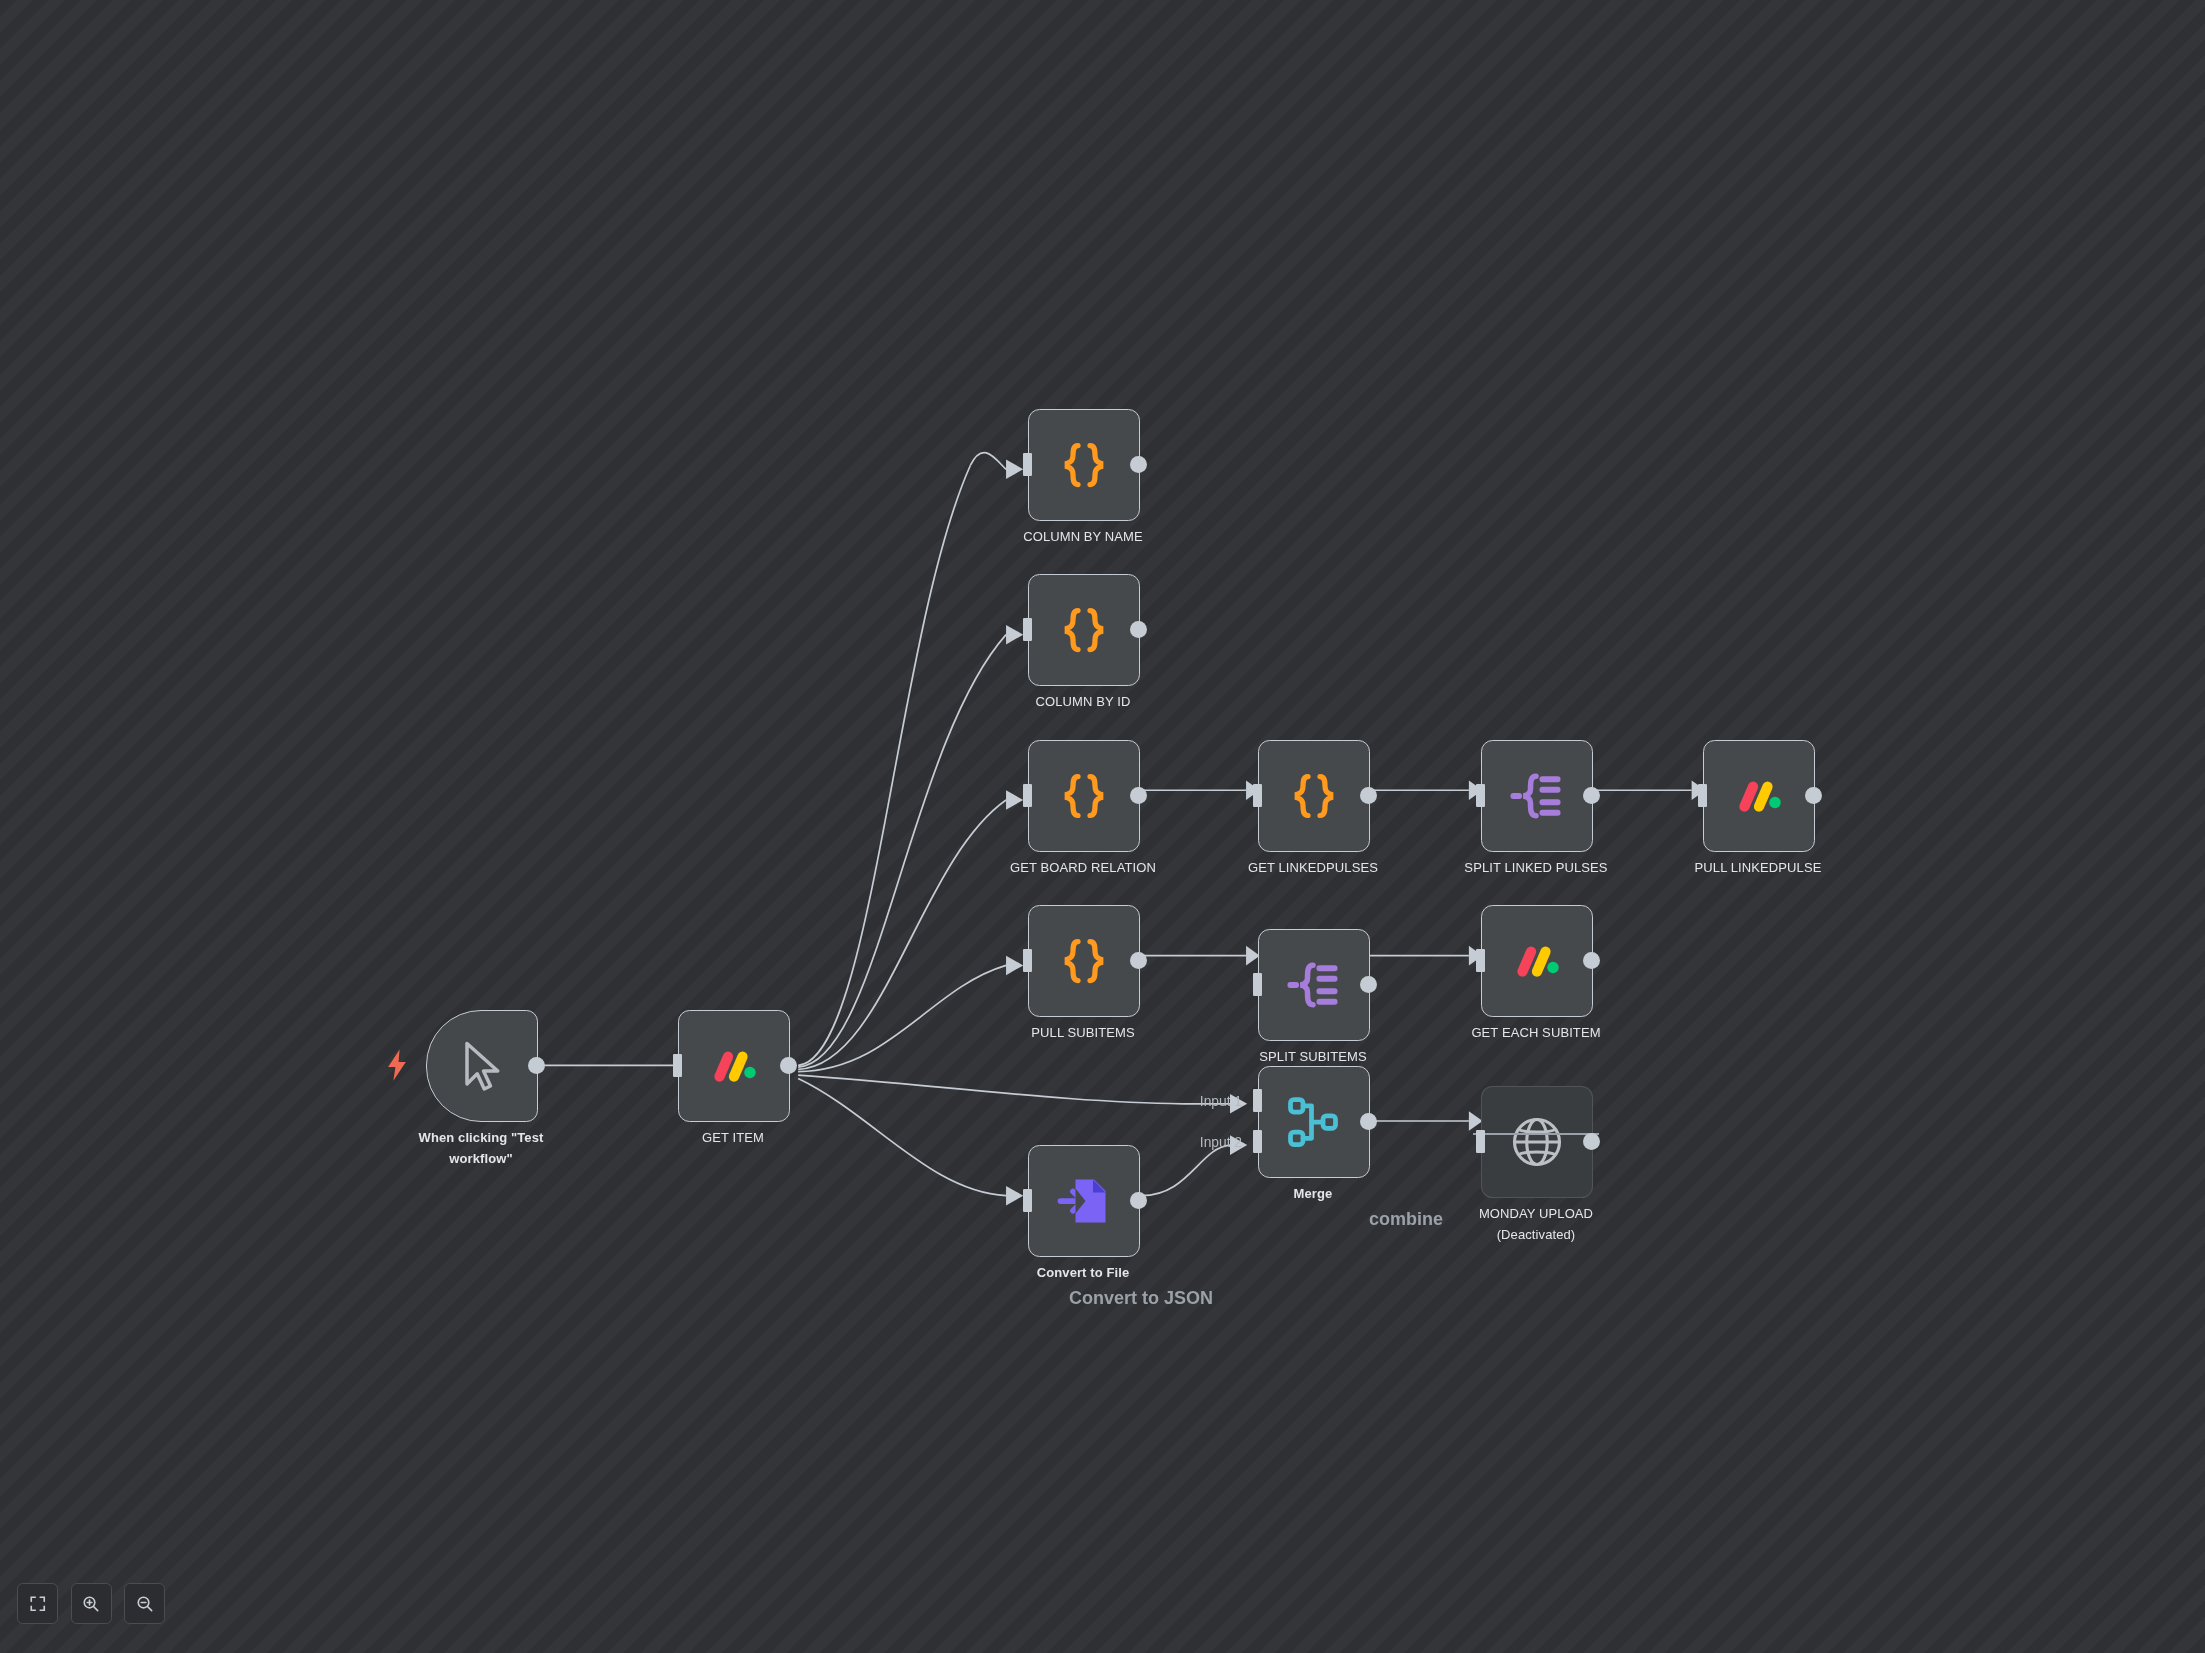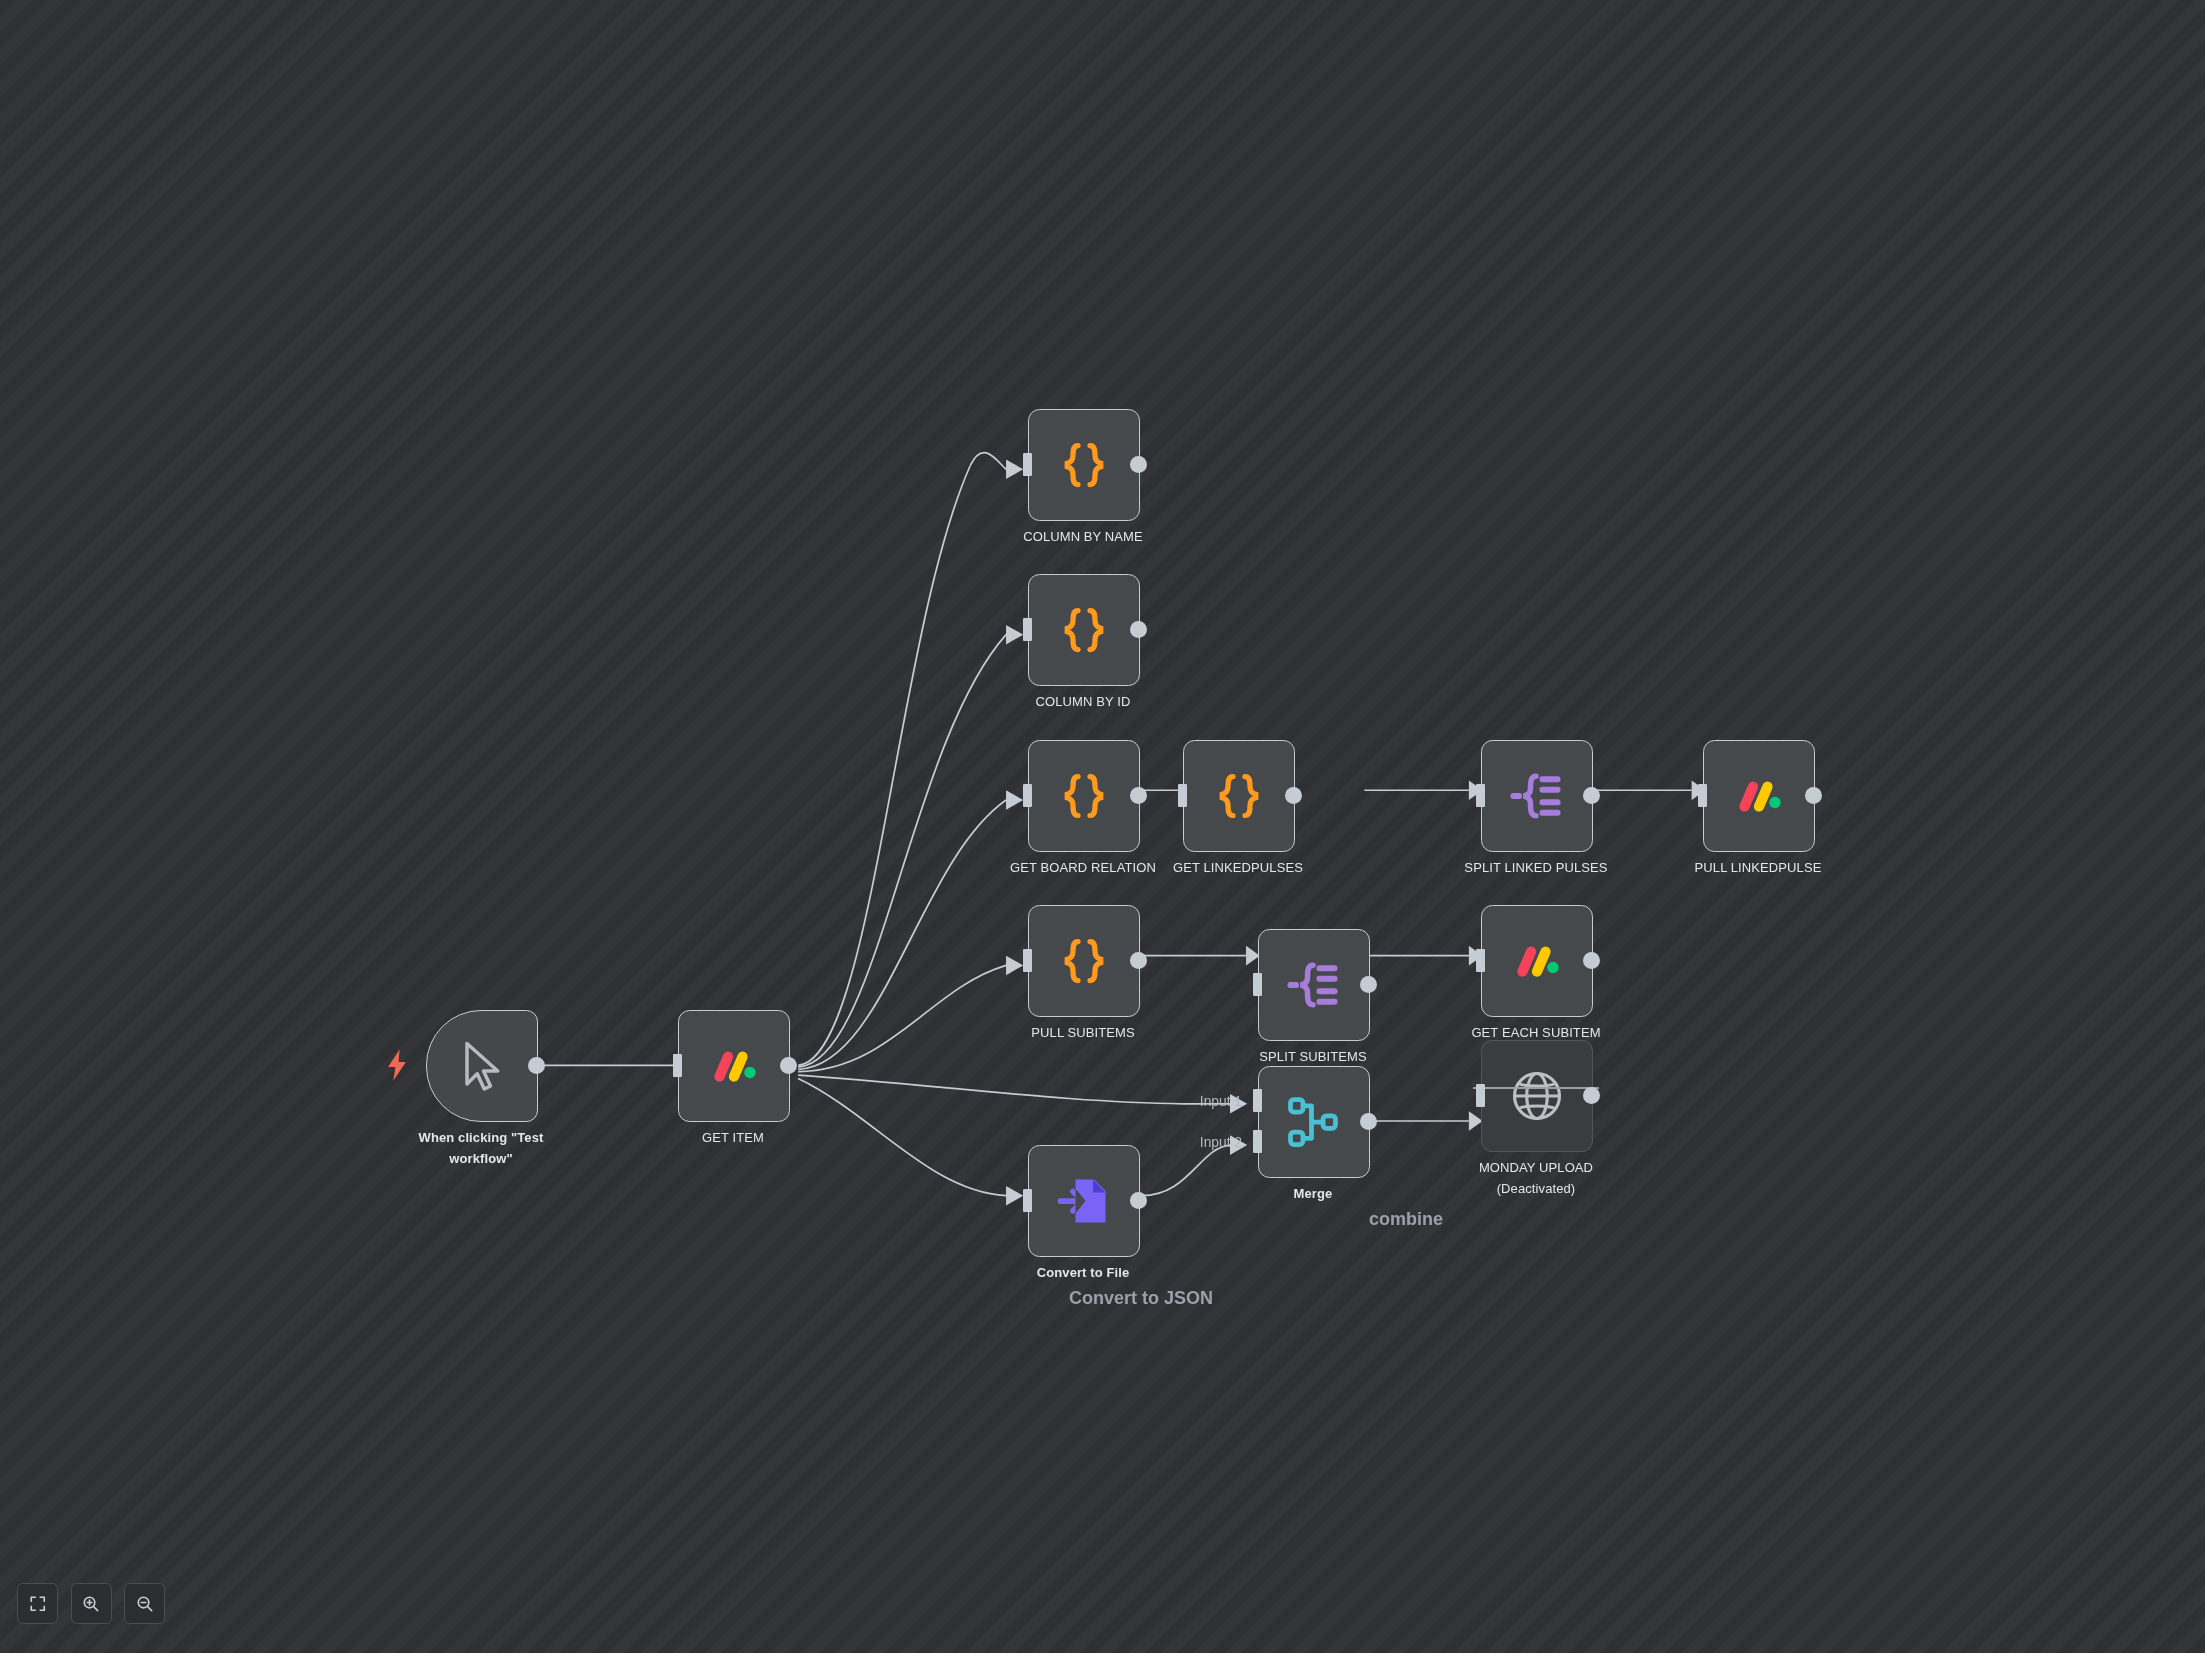--- a/index.html
+++ b/index.html
@@ -287,21 +287,21 @@
                  C6.6 13.0 7.6 13.9 7.6 15.9 C7.6 17.6 7.6 19.8 9.6 19.8" fill="none" stroke="#ff9a1f" stroke-width="2.1" stroke-linecap="round"></path>
         <path d="M14.4 4.2 C16.4 4.2 16.4 6.4 16.4 8.1 C16.4 10.1 17.4 11.0 18.7 11.3 L18.7 12.7
                  C17.4 13.0 16.4 13.9 16.4 15.9 C16.4 17.6 16.4 19.8 14.4 19.8" fill="none" stroke="#ff9a1f" stroke-width="2.1" stroke-linecap="round"></path>
       </svg>
     </div>
     <div class="ep-in"></div>
     <div class="ep-out"></div>
     <div class="node-label">GET BOARD RELATION</div>
   </div>
 
-  <div class="node" style="left:1183px; top:740px; width:110px; height:80px;">
+  <div class="node" style="left:1258px; top:740px; width:110px; height:80px;">
     <div class="node-box">
       <svg class="node-icon" viewBox="0 0 24 24">
         <path d="M9.6 4.2 C7.6 4.2 7.6 6.4 7.6 8.1 C7.6 10.1 6.6 11.0 5.3 11.3 L5.3 12.7
                  C6.6 13.0 7.6 13.9 7.6 15.9 C7.6 17.6 7.6 19.8 9.6 19.8" fill="none" stroke="#ff9a1f" stroke-width="2.1" stroke-linecap="round"></path>
         <path d="M14.4 4.2 C16.4 4.2 16.4 6.4 16.4 8.1 C16.4 10.1 17.4 11.0 18.7 11.3 L18.7 12.7
                  C17.4 13.0 16.4 13.9 16.4 15.9 C16.4 17.6 16.4 19.8 14.4 19.8" fill="none" stroke="#ff9a1f" stroke-width="2.1" stroke-linecap="round"></path>
       </svg>
     </div>
     <div class="ep-in"></div>
     <div class="ep-out"></div>
@@ -420,21 +420,21 @@
     </div>
     <div class="ep-in slot1"></div>
     <div class="ep-in slot2"></div>
     <div class="ep-out" style="top:47px;"></div>
     <div class="port-label" style="left:-85px; top:27.6px;">Input 1</div>
     <div class="port-label" style="left:-85px; top:69px;">Input 2</div>
     <div class="node-label bold">Merge</div>
     <div class="node-sublabel" style="top:144px;">combine</div>
   </div>
 
-  <div class="node deactivated" style="left:1481px; top:1040px; width:110px; height:96px;">
+  <div class="node deactivated" style="left:1481px; top:1086px; width:110px; height:96px;">
     <div class="node-box">
       <svg class="node-icon" viewBox="0 0 24 24">
         <g fill="none" stroke="#d9dde2" stroke-width="1.25">
           <circle cx="12" cy="12" r="9"></circle>
           <ellipse cx="12" cy="12" rx="4.1" ry="9"></ellipse>
           <line x1="3" y1="12" x2="21" y2="12"></line>
           <path d="M4.5 6.9 C7.0 8.4 16.9 8.4 19.5 6.9"></path>
           <path d="M4.5 17.1 C7.0 15.6 16.9 15.6 19.5 17.1"></path>
         </g>
       </svg>

